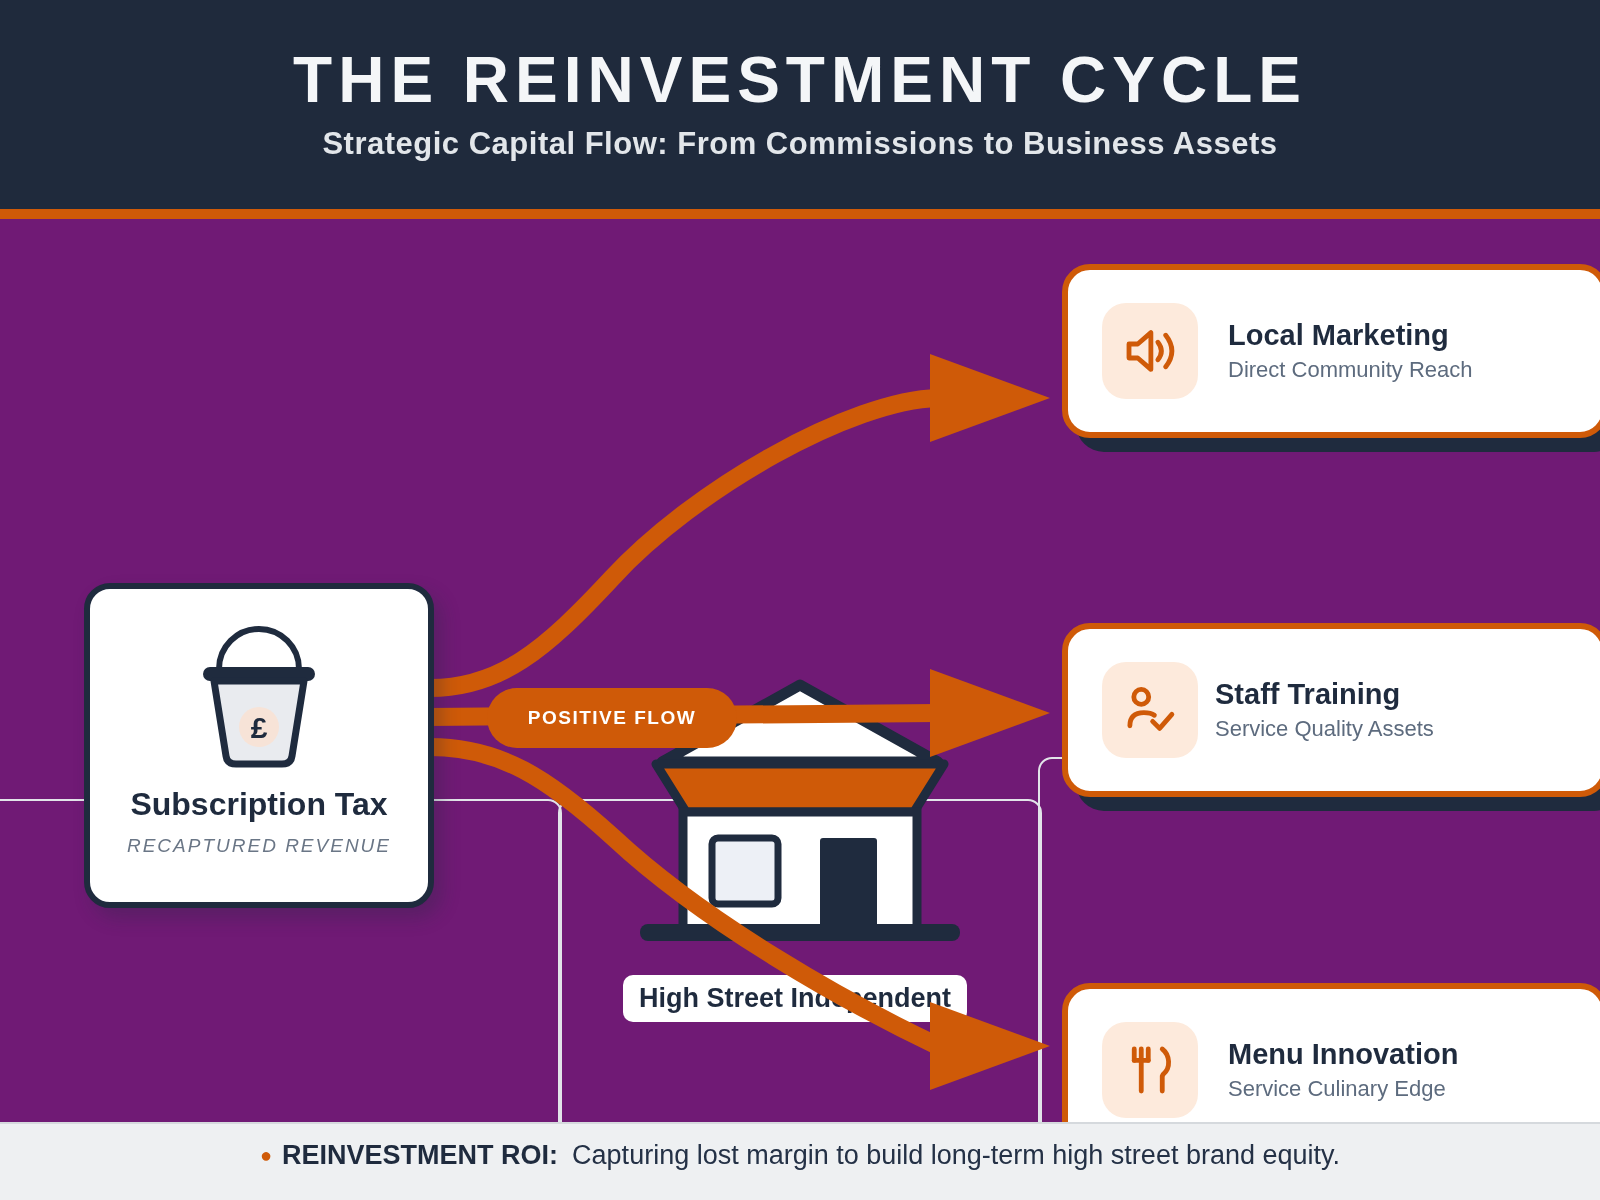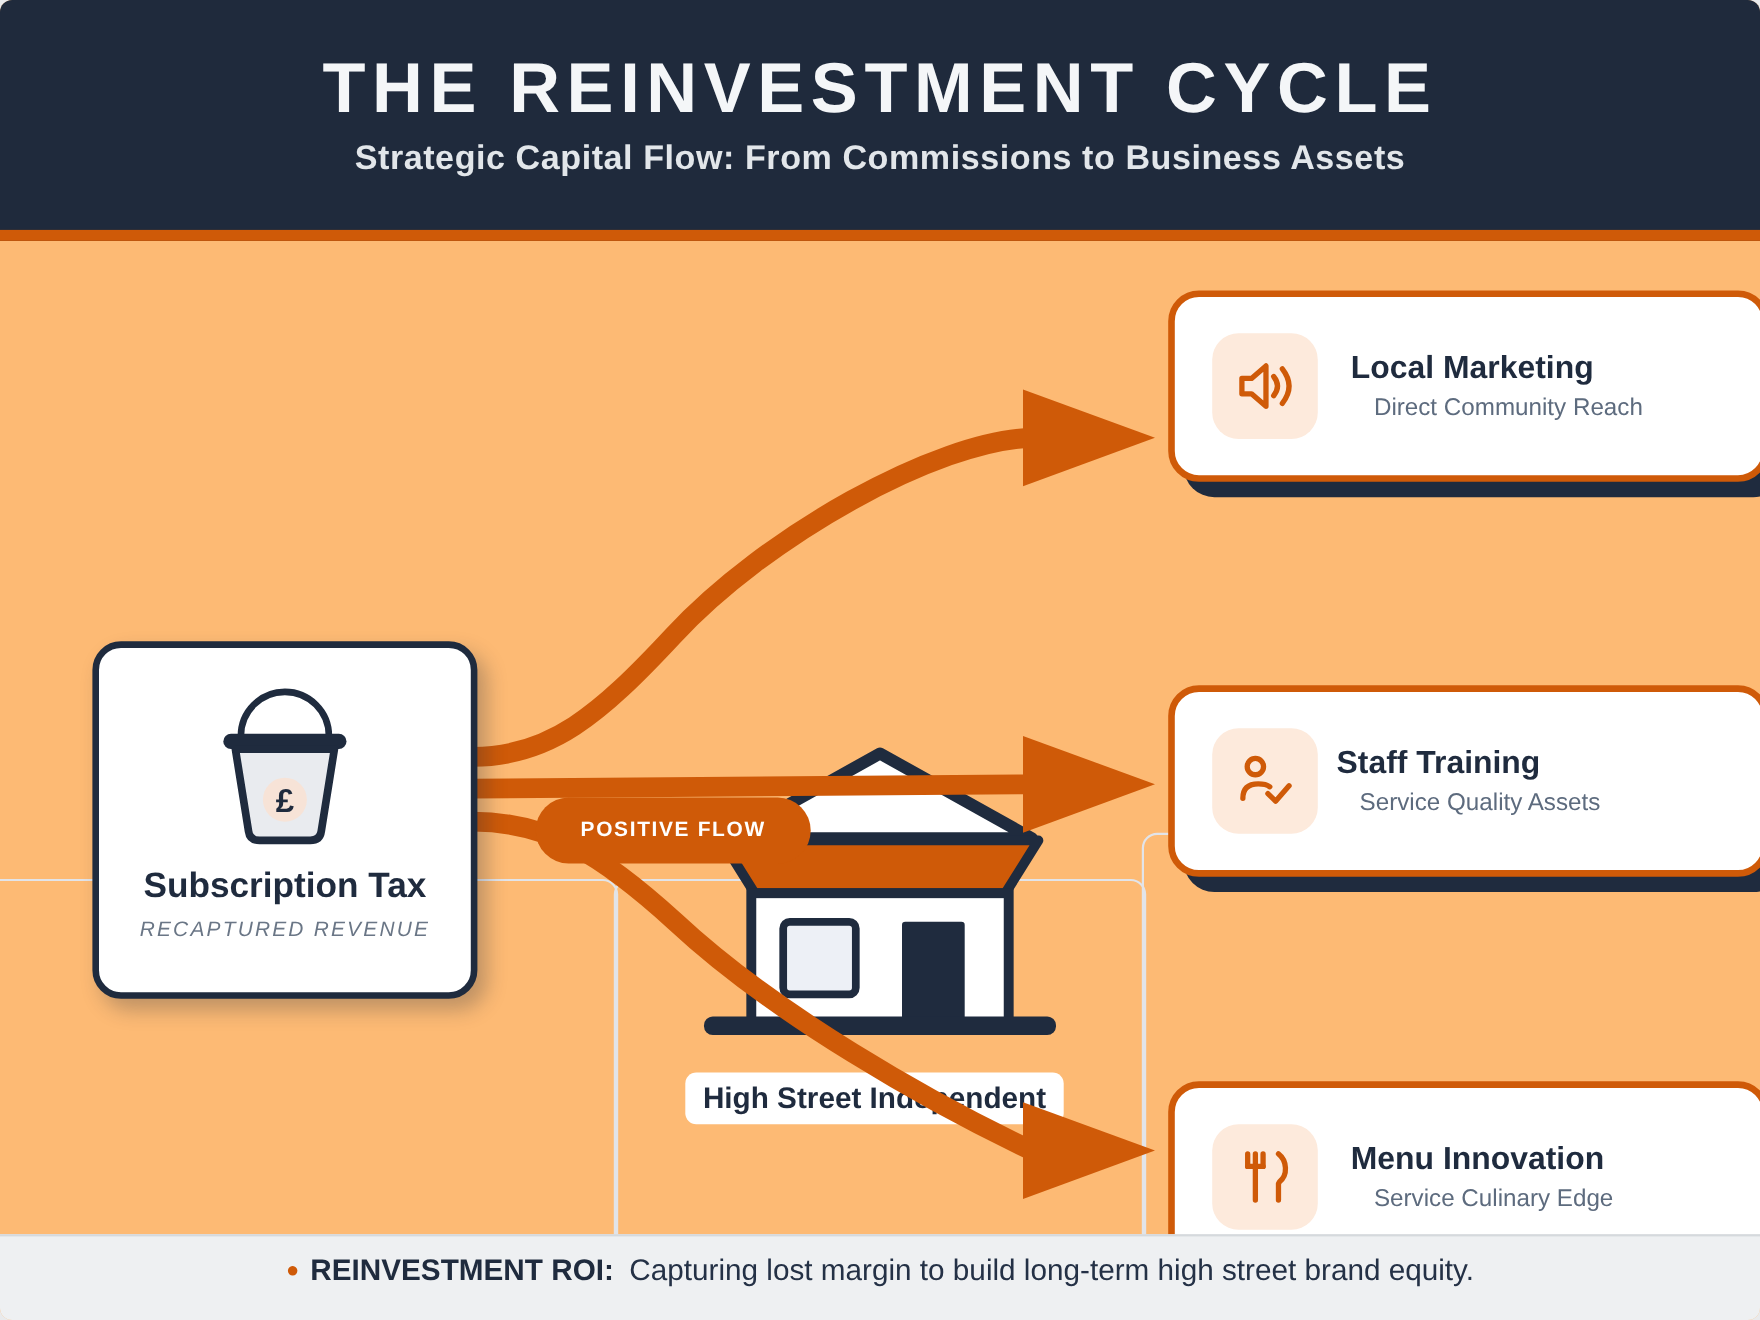--- a/index.html
+++ b/index.html
@@ -1,20 +1,19 @@
 <!DOCTYPE html>
 <html><head>
 <meta charset="utf-8">
 <style>
   html,body{margin:0;padding:0;background:#e9eaec;}
   .stage{
     position:relative;width:1600px;height:1200px;overflow:hidden;
-    background:#fdba74;
+    background:#701a75;
     font-family:"Liberation Sans","DejaVu Sans",sans-serif;
-    border-radius:11px;
   }
   
   .grid-rect{position:absolute;border:2px solid #e2e4e9;border-radius:14px;z-index:1;}
   .rect-a{left:-30px;top:799px;width:588px;height:480px;}
   .rect-b{left:558px;top:799px;width:480px;height:480px;}
   .rect-c{left:1038px;top:757px;width:560px;height:520px;}
   
   .header{
     position:absolute;left:0;top:0;width:1600px;height:209px;z-index:6;
     background:#1f2a3c;border-bottom:10px solid #cf5a08;
@@ -32,21 +31,21 @@
   .house-label{
     position:absolute;left:623px;top:975px;width:344px;height:47px;z-index:2;
     background:#ffffff;border-radius:10px;
     display:flex;align-items:center;justify-content:center;
     color:#1f2b3e;font-size:27px;font-weight:700;
   }
   
   .arrows{position:absolute;left:0;top:0;z-index:3;}
   
   .flow-badge{
-    position:absolute;left:487px;top:725px;width:250px;height:60px;z-index:5;
+    position:absolute;left:487px;top:688px;width:250px;height:60px;z-index:5;
     background:#cf5a08;border-radius:30px;
     display:flex;align-items:center;justify-content:center;
     color:#ffffff;font-size:19px;font-weight:700;letter-spacing:1.5px;
   }
   
   .source-card{
     position:absolute;left:84px;top:583px;width:350px;height:325px;z-index:4;
     background:#ffffff;border:6px solid #1f2b3e;border-radius:26px;
     box-sizing:border-box;box-shadow:8px 10px 18px rgba(31,43,62,.28);
     display:flex;flex-direction:column;align-items:center;padding-top:36px;
@@ -62,21 +61,21 @@
   }
   .dest-1{top:264px;}
   .dest-2{top:623px;gap:17px;}
   .dest-3{top:983px;}
   .chip{
     width:96px;height:96px;border-radius:24px;background:#fdeadc;flex:0 0 auto;
     display:flex;align-items:center;justify-content:center;
   }
   .dest-text{display:flex;flex-direction:column;}
   .dest-title{color:#1f2b3e;font-size:29px;font-weight:700;line-height:1.15;}
-  .dest-sub{color:#5d6b7e;font-size:22px;font-weight:400;margin-top:5px;margin-left:21px;}
+  .dest-sub{color:#5d6b7e;font-size:22px;font-weight:400;margin-top:5px;}
   
   .footer{
     position:absolute;left:0;top:1122px;width:1600px;height:78px;z-index:6;
     background:#eef0f2;border-top:2px solid #d5d9dd;box-sizing:border-box;
     display:flex;align-items:flex-start;justify-content:center;padding-top:16px;
   }
   .footer .bullet{color:#cf5a08;font-size:20px;line-height:30px;margin-right:10px;}
   .footer .label{color:#1f2b3e;font-size:27px;font-weight:700;line-height:30px;margin-right:14px;}
   .footer .text{color:#243146;font-size:27px;font-weight:400;line-height:30px;}
 </style>

